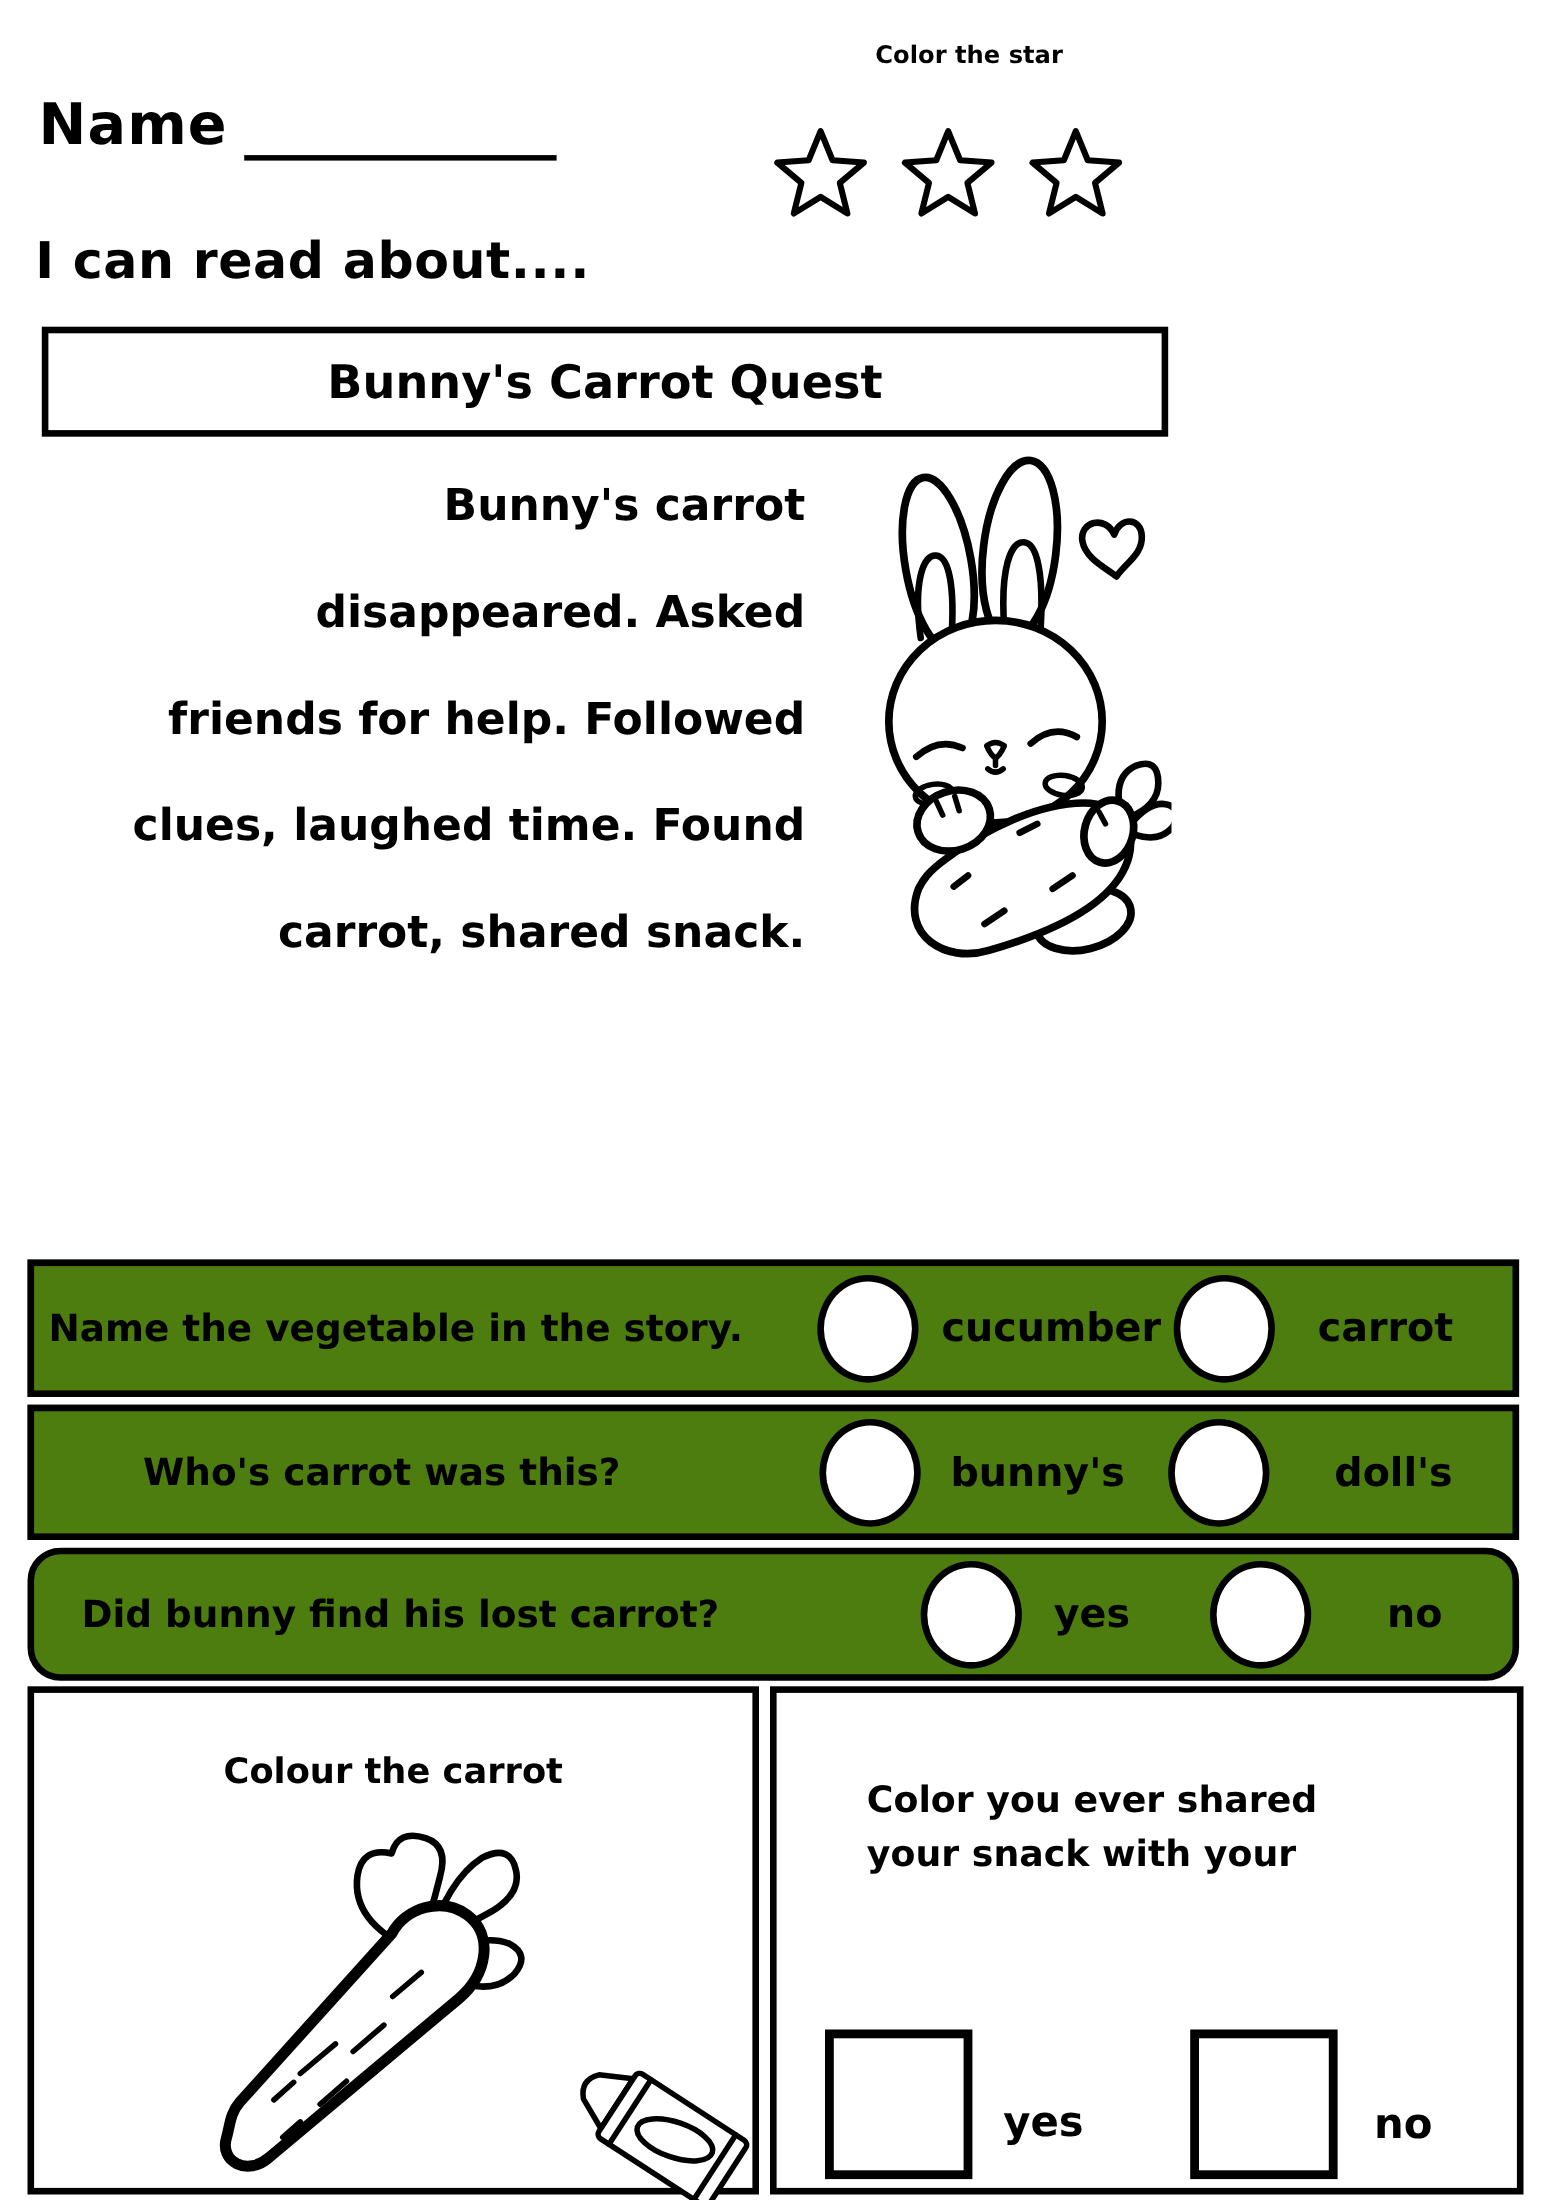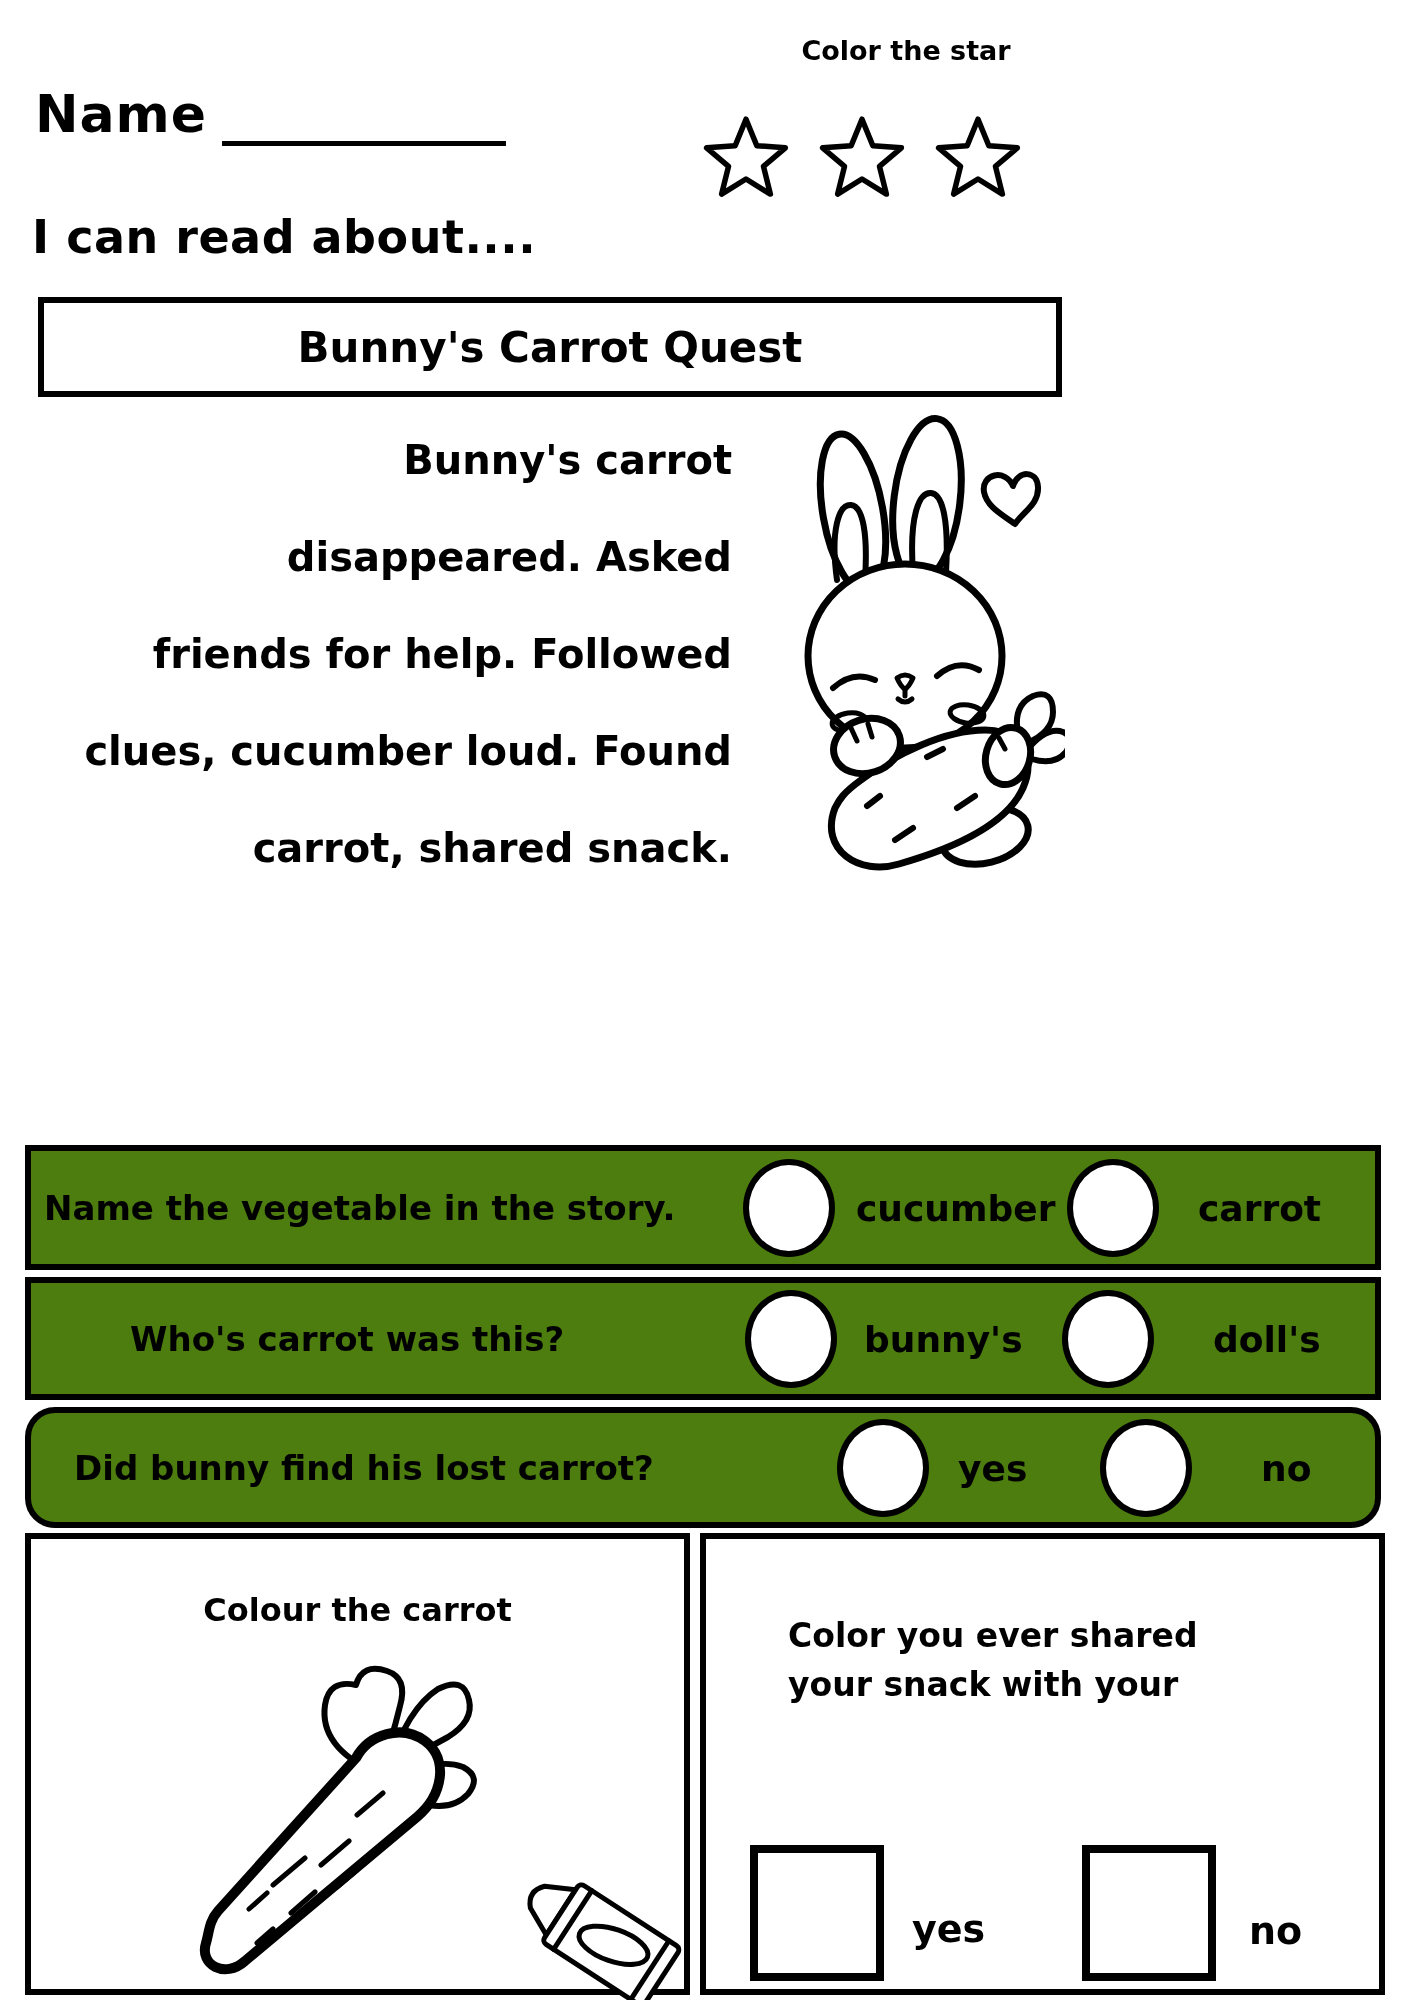--- a/index.html
+++ b/index.html
@@ -9,21 +9,21 @@
     font-family:"DejaVu Sans","Liberation Sans",sans-serif; color:#000;
     font-weight:bold; overflow:hidden;
   }
   .abs { position:absolute; }
   svg { display:block; }
   svg path, svg ellipse, svg line, svg rect { vector-effect:none; }
 
   .name-label { left:35px; top:84px; font-size:52px; letter-spacing:1px; }
   .name-line  { left:222px; top:104px; width:284px; height:42px; border-bottom:5px solid #000; }
 
-  .star-instr { left:628px; top:28px; width:556px; text-align:center; font-size:27px; line-height:46px; }
+  .star-instr { left:603px; top:28px; width:556px; text-align:center; font-size:22px; line-height:46px; }
   .stars { left:700px; top:108px; width:360px; height:96px; display:flex; gap:24px; }
 
   .read-about { left:32px; top:210px; font-size:46px; letter-spacing:0.5px; }
 
   .title-box { left:38px; top:297px; width:1024px; height:100px; border:6px solid #000;
                display:flex; align-items:center; justify-content:center; font-size:42px; }
 
   .story { left:20px; top:412px; width:712px; text-align:right; font-size:40px; }
   .story .line { height:97px; line-height:97px; white-space:nowrap; }
 
@@ -70,21 +70,21 @@
   <div class="abs read-about">I can read about....</div>
 
   <div class="abs title-box">
     <span>Bunny's Carrot Quest</span>
   </div>
 
   <div class="abs story">
     <div class="line">Bunny's carrot</div>
     <div class="line">disappeared. Asked</div>
     <div class="line">friends for help. Followed</div>
-    <div class="line">clues, cucumber loud. Found</div>
+    <div class="line">clues, laughed time. Found</div>
     <div class="line">carrot, shared snack.</div>
   </div>
 
   <svg class="abs" style="left:775px; top:408px;" width="290" height="470" viewBox="0 0 290 470" fill="#fff" stroke="#000" stroke-width="7" stroke-linecap="round" stroke-linejoin="round">
     <ellipse cx="78" cy="105" rx="30" ry="80" transform="rotate(-10 78 105)"></ellipse>
     <ellipse cx="152" cy="92" rx="33" ry="82" transform="rotate(7 152 92)"></ellipse>
     <path d="M 62 172 C 55 122 64 96 76 97 C 88 98 93 126 90 172" fill="none" stroke-width="6"></path>
     <path d="M 138 164 C 134 108 144 84 156 85 C 168 86 174 114 171 164" fill="none" stroke-width="6"></path>
     <ellipse cx="130" cy="248" rx="97" ry="92"></ellipse>
     <path d="M 58 280 Q 78 262 100 272" fill="none" stroke-width="6"></path>

